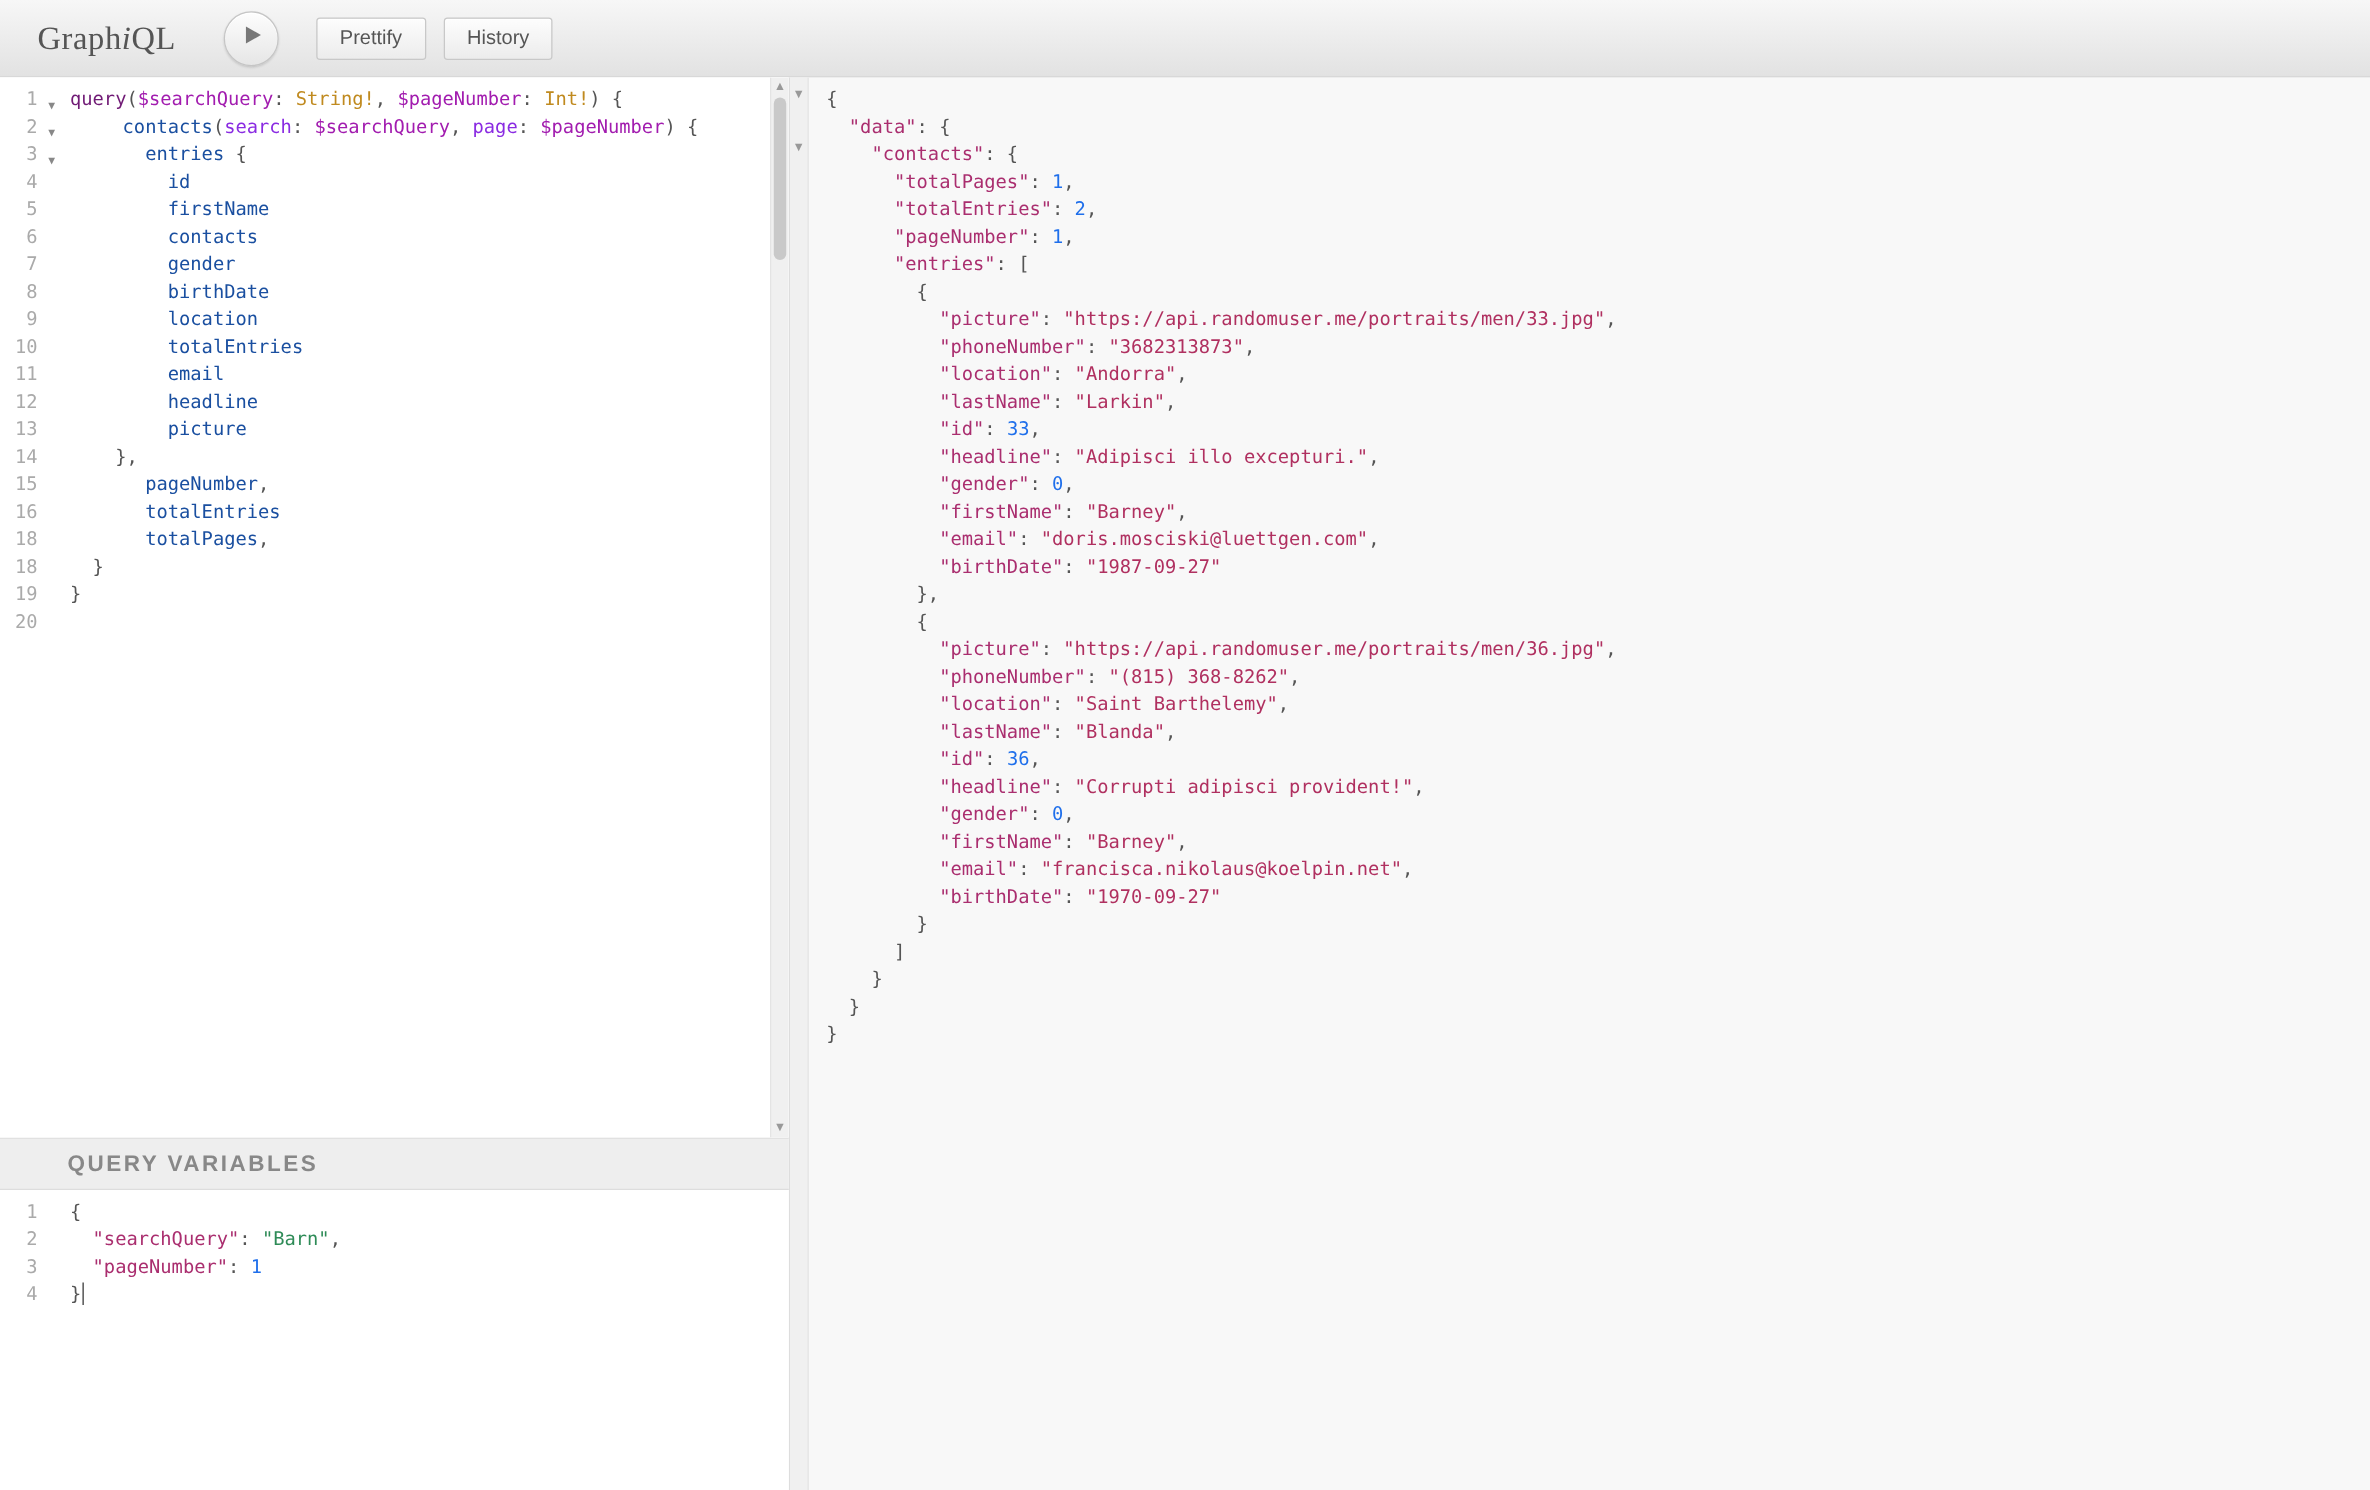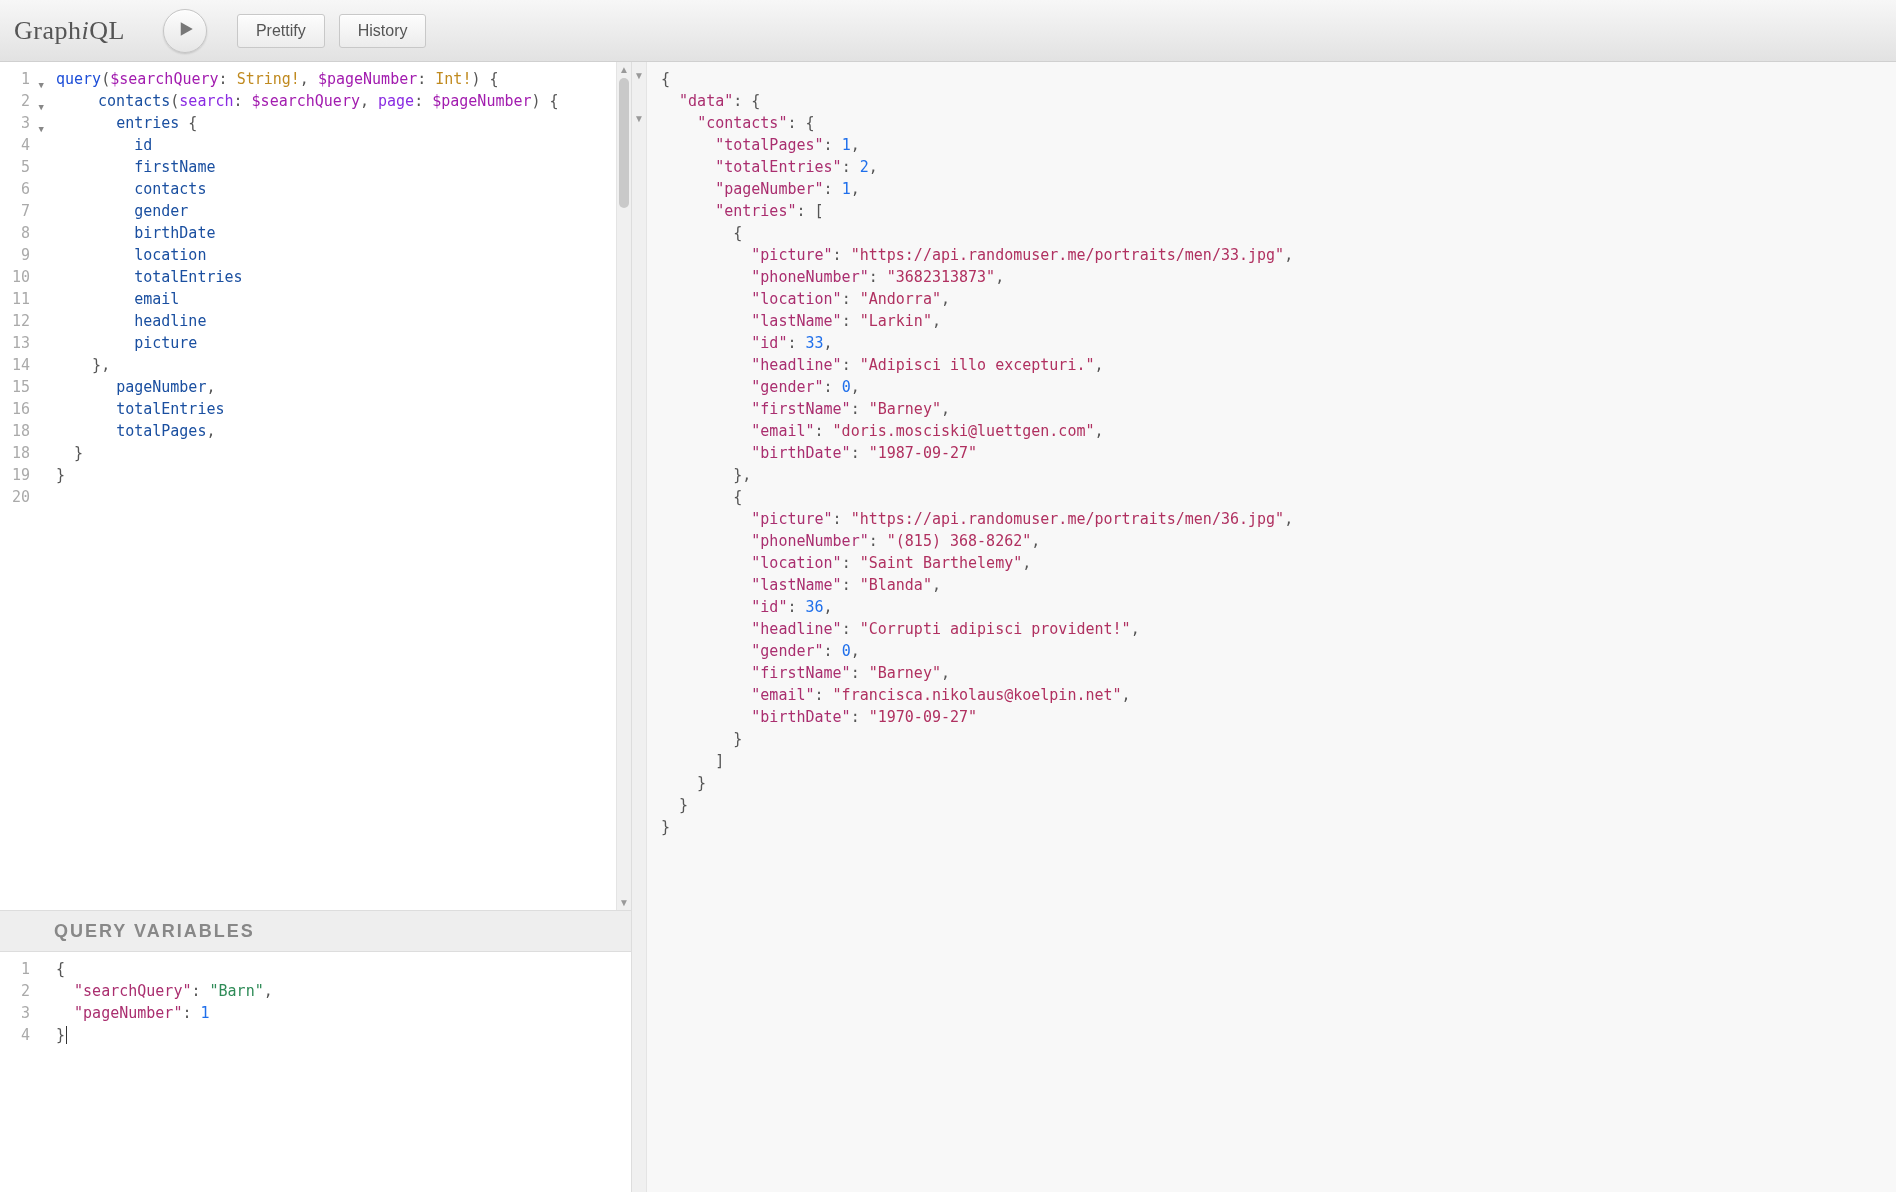--- a/index.html
+++ b/index.html
@@ -5,21 +5,21 @@
   * { box-sizing: border-box; margin: 0; padding: 0; }
   html, body { width: 100%; height: 100%; font-family: -apple-system, BlinkMacSystemFont, "Segoe UI", Helvetica, Arial, sans-serif; }
   body { display: flex; flex-direction: column; background: #f5f5f5; }
 
   .topbar {
     height: 62px;
     background: linear-gradient(#f7f7f7, #e2e2e2);
     border-bottom: 1px solid #d0d0d0;
     display: flex;
     align-items: center;
-    padding: 0 14px;
+    padding: 0 30px;
     gap: 14px;
   }
   .logo {
     font-size: 26px;
     font-family: Georgia, "Times New Roman", serif;
     color: #555;
     letter-spacing: 0.5px;
     padding-right: 24px;
   }
   .logo .i { font-style: italic; }
@@ -142,21 +142,21 @@
     flex: 1;
     font-family: Menlo, Consolas, monospace;
     font-size: 15px;
     line-height: 22px;
     padding: 6px 8px 6px 14px;
     white-space: pre;
     color: #555;
   }
 
   
-  .kw   { color: #1d4ed8; }     
+  .kw   { color: #701a75; }     
   .def  { color: #1a4fa0; margin-left: 24px; }     
   .var  { color: #a21caf; }     
   .type { color: #c08a1f; }     
   .arg  { color: #8a2be2; }     
   .punc { color: #555; }
   .key  { color: #aa2e6f; }     
   .str  { color: #b03060; }     
   .strg { color: #2e8b57; }     
   .num  { color: #1f6feb; }
   .cursor { border-left: 1px solid #333; margin-left: 1px; animation: blink 1s step-end infinite; }

